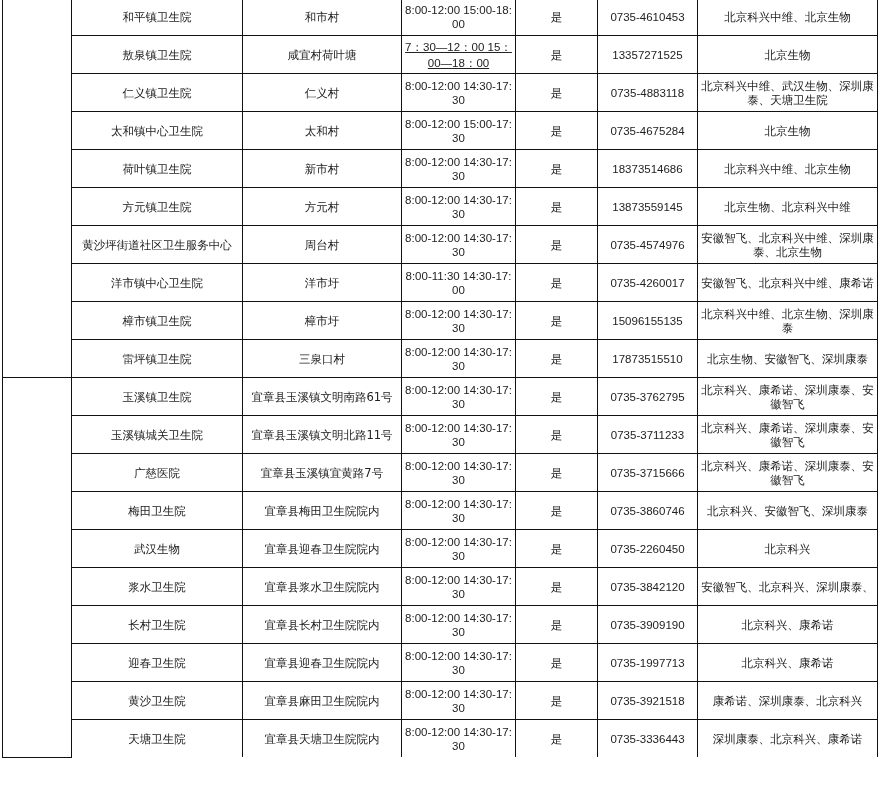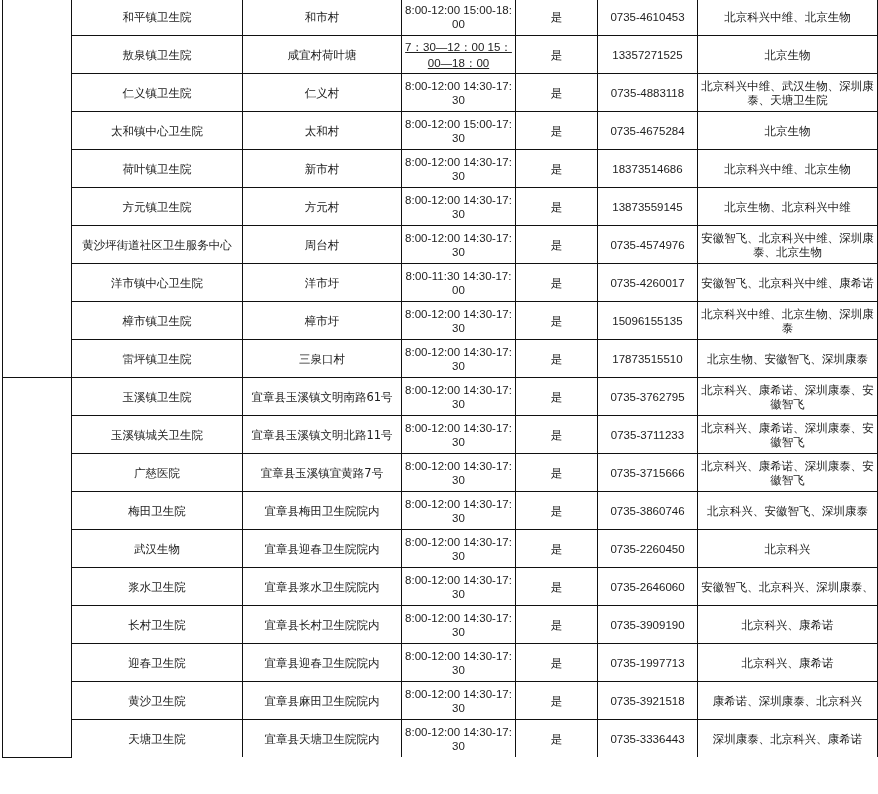--- a/index.html
+++ b/index.html
@@ -231,21 +231,21 @@
     <td class="phone-cell">0735-2260450</td>
     <td class="vaccine-cell">北京科兴</td>
   </tr>
 
   <tr>
     <td class="site-cell">浆水卫生院</td>
     <td class="address-cell">宜章县浆水卫生院院内</td>
     <td class="time-cell">8:00-12:00
 14:30-17:30</td>
     <td class="open-cell">是</td>
-    <td class="phone-cell">0735-2646060</td>
+    <td class="phone-cell">0735-3842120</td>
     <td class="vaccine-cell">安徽智飞、北京科兴、深圳康泰、</td>
   </tr>
 
   <tr>
     <td class="site-cell">长村卫生院</td>
     <td class="address-cell">宜章县长村卫生院院内</td>
     <td class="time-cell">8:00-12:00
 14:30-17:30</td>
     <td class="open-cell">是</td>
     <td class="phone-cell">0735-3909190</td>

